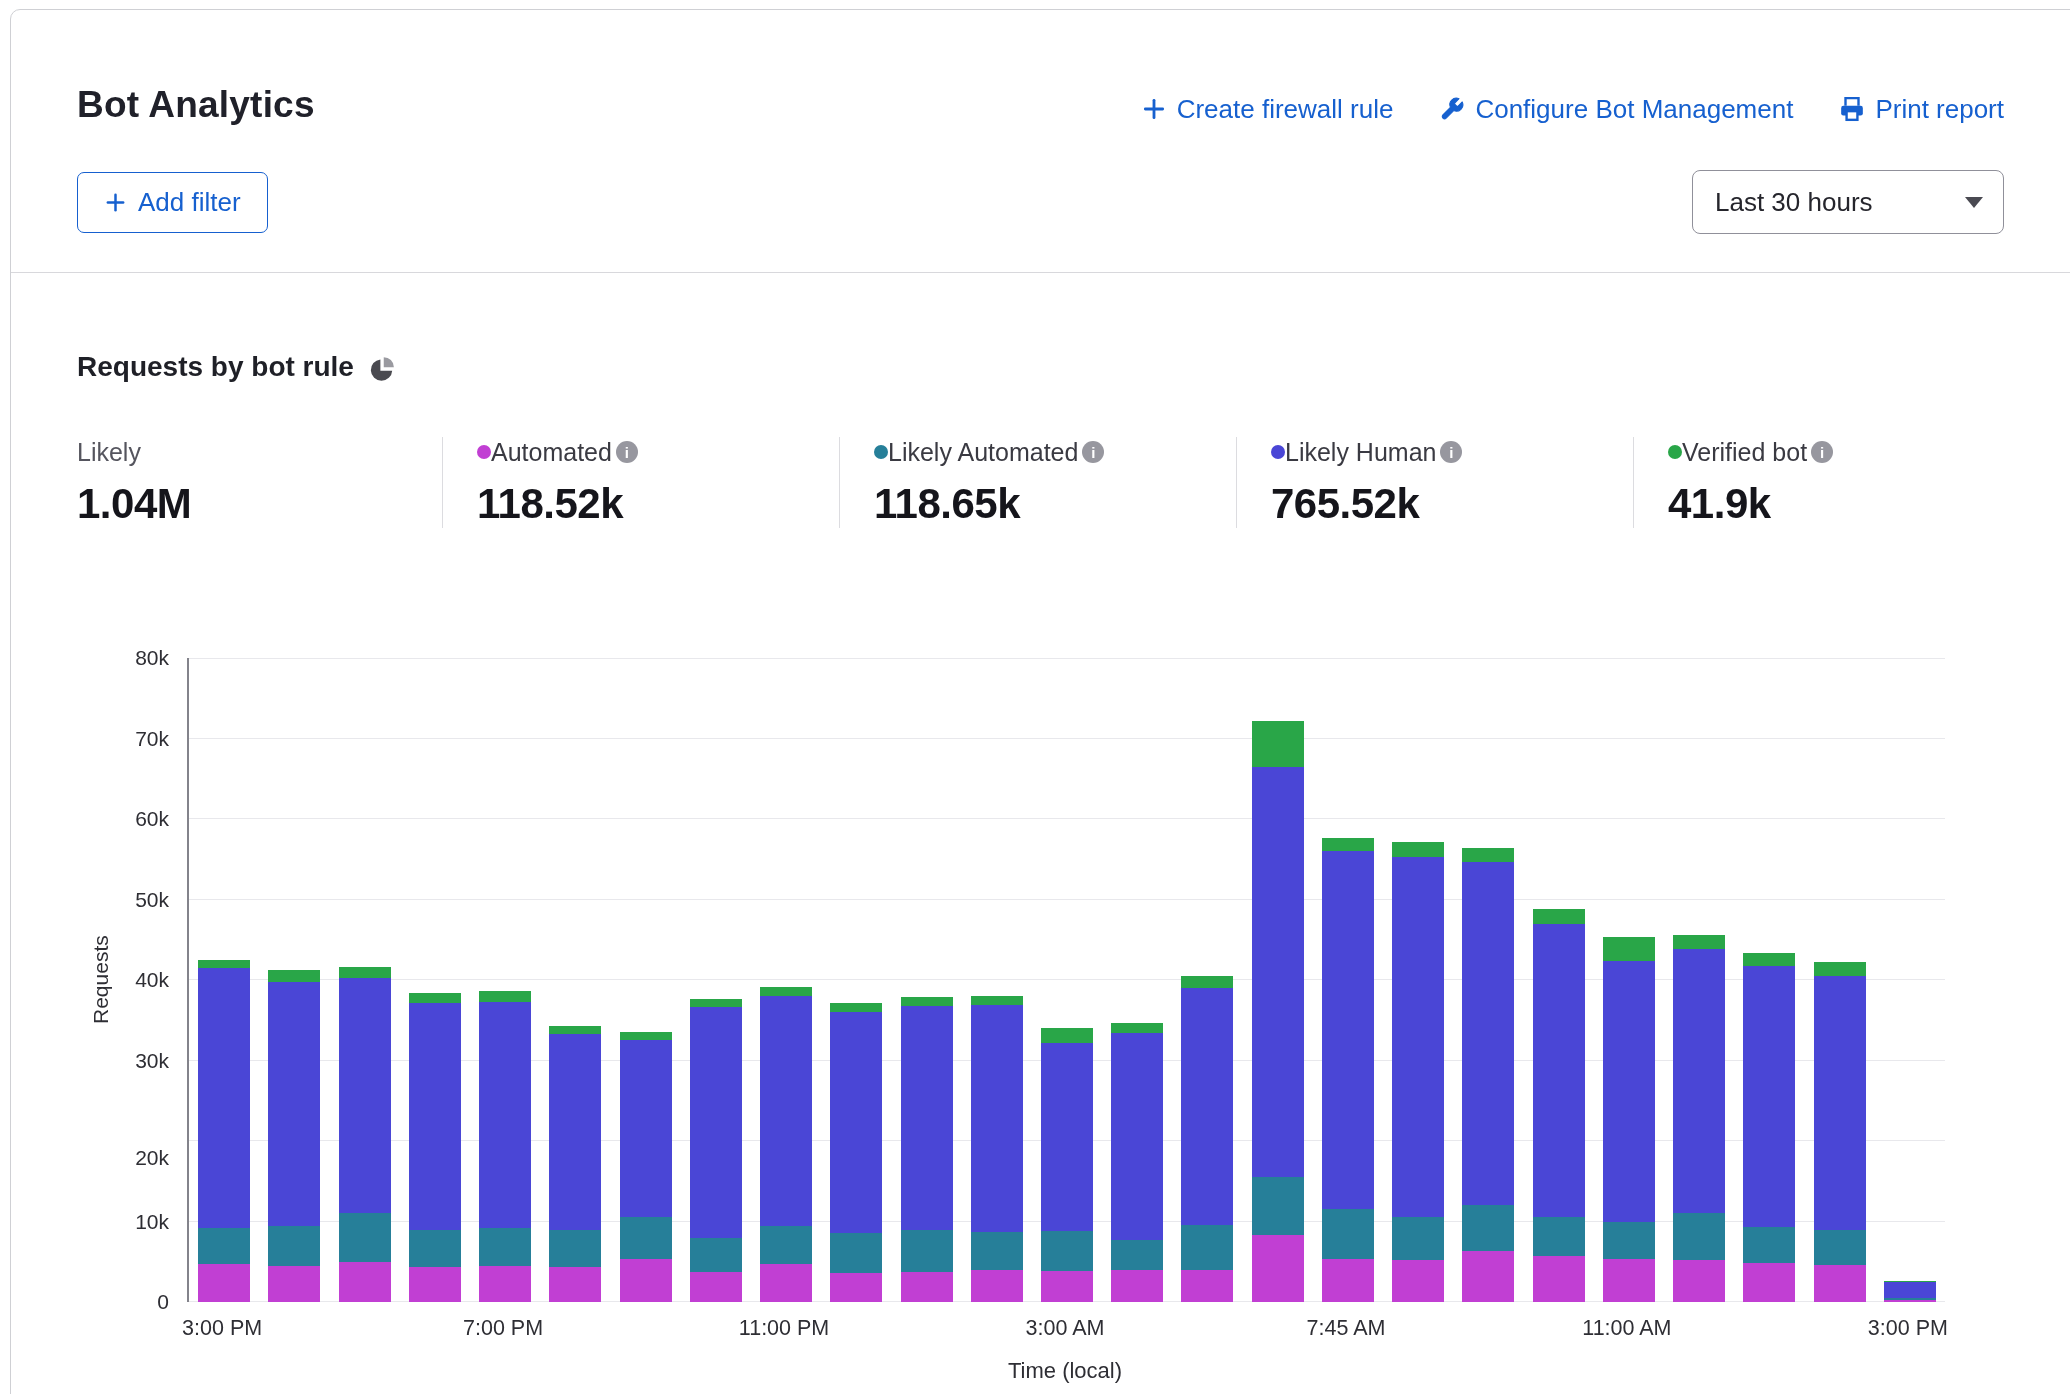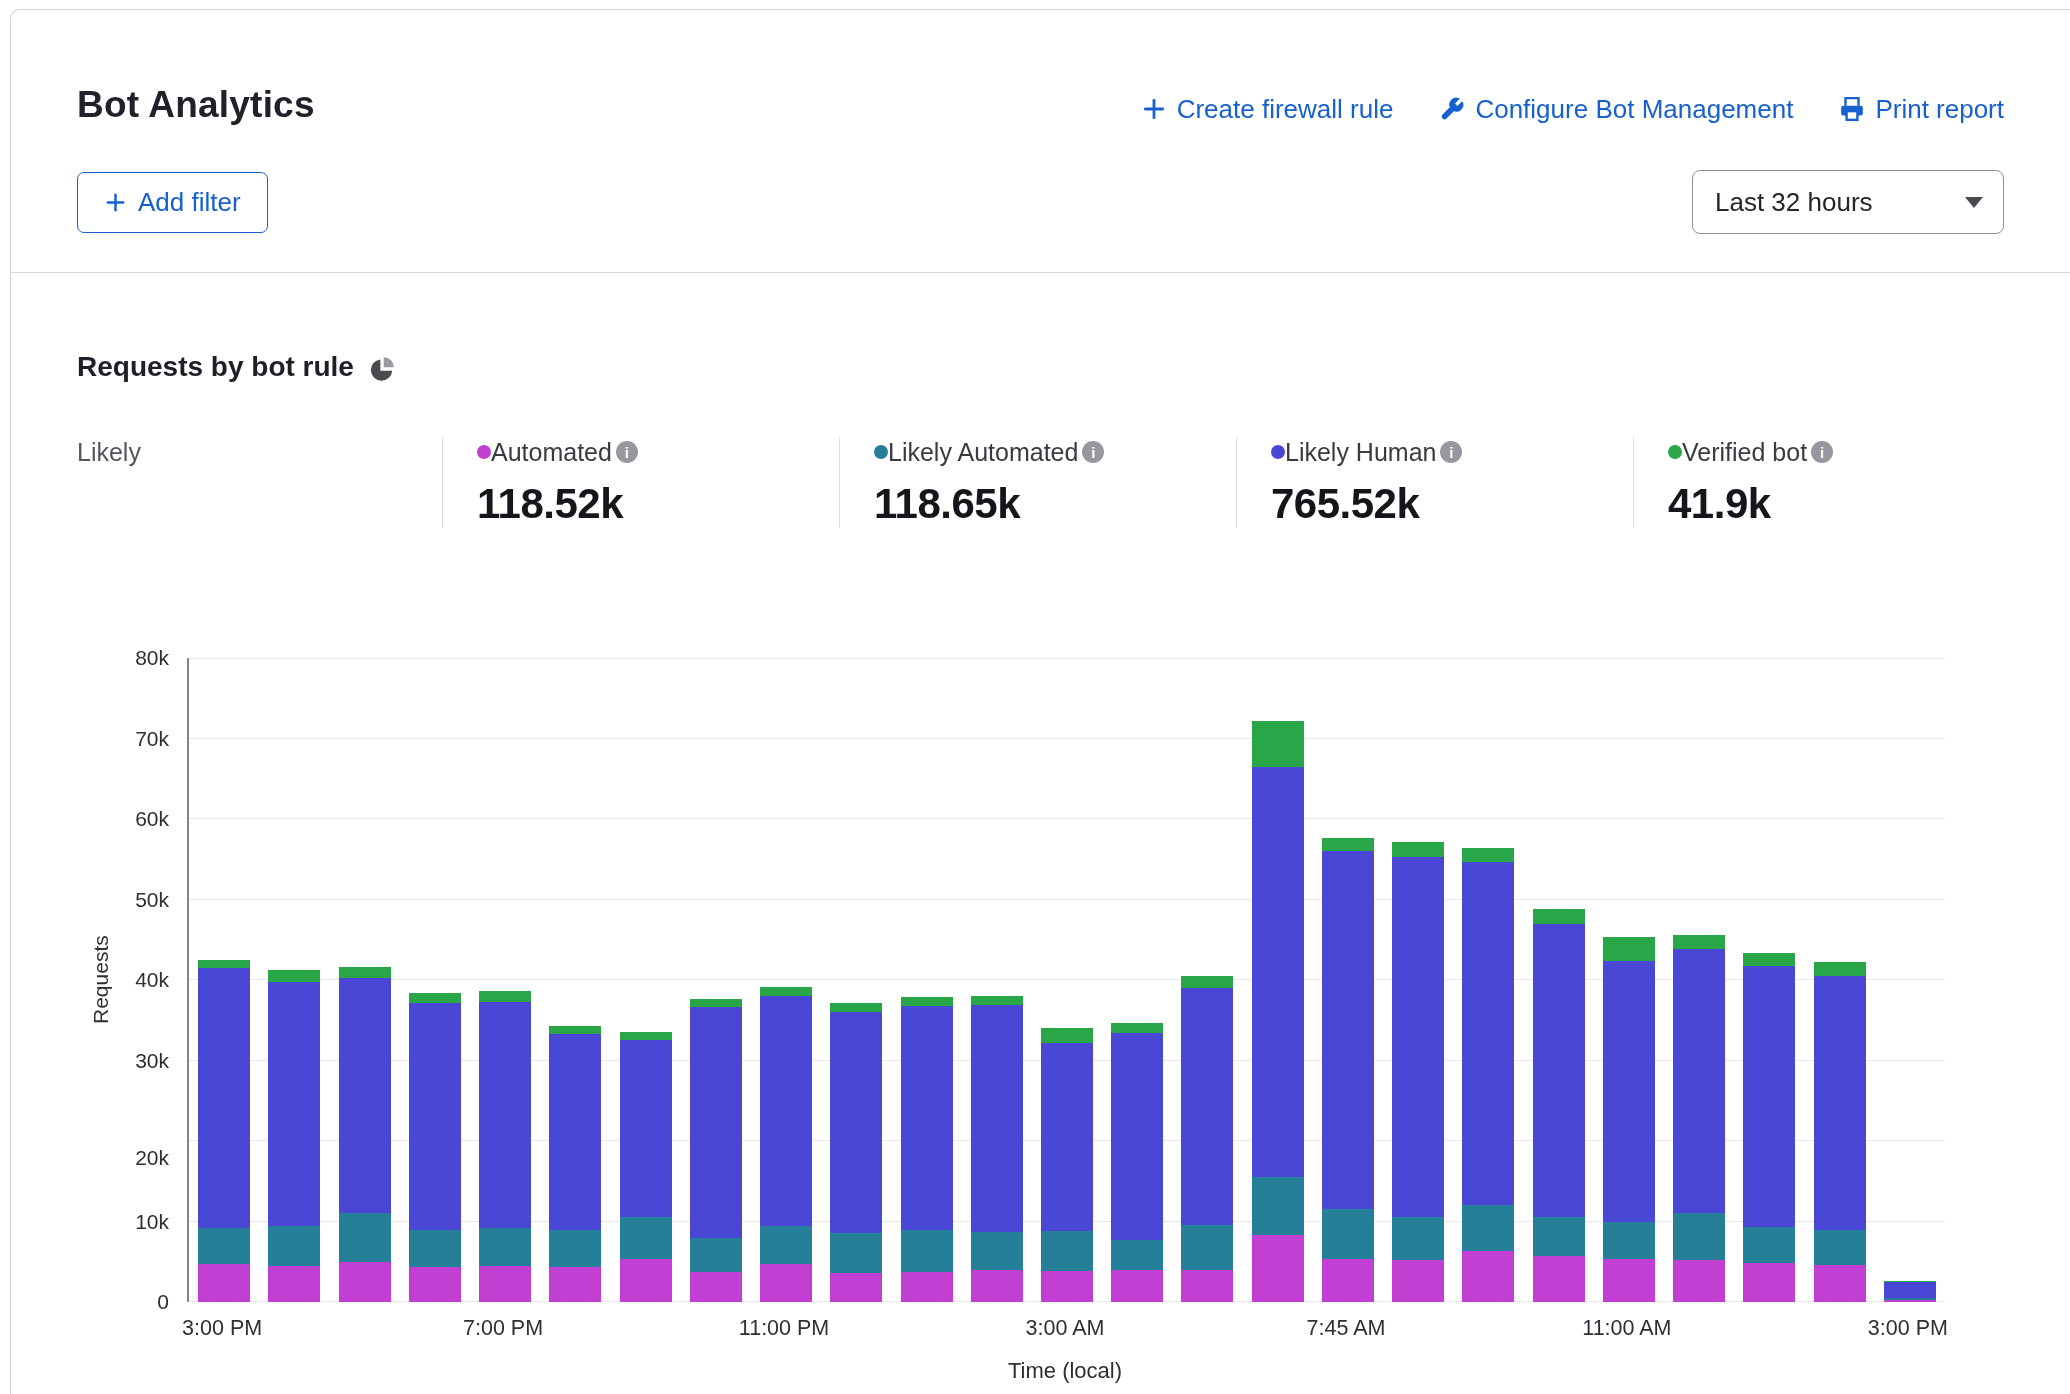--- a/index.html
+++ b/index.html
@@ -103,21 +103,21 @@
         <button class="add-filter">
           <span class="icon">
             <svg viewBox="0 0 24 24" fill="none" stroke="currentColor" stroke-width="2.6" stroke-linecap="round">
                 <line x1="12" y1="4" x2="12" y2="20"></line>
                 <line x1="4" y1="12" x2="20" y2="12"></line>
               </svg>
           </span>
           <span>Add filter</span>
         </button>
         <div class="dropdown">
-          <span>Last 32 hours</span>
+          <span>Last 30 hours</span>
           <span class="caret"></span>
         </div>
       </div>
     </div>
   </div>
 
   <div class="card-body">
 
     <div class="section-title-row">
       <h2 class="section-title">Requests by bot rule</h2>
@@ -125,20 +125,21 @@
         <svg viewBox="0 0 24 24">
             <path d="M11 3 A9.5 9.5 0 1 0 21.5 13 L11 13 Z" fill="#4a4a50"></path>
             <path d="M14 1 A9 9 0 0 1 23 10 L14 10 Z" fill="#9a9aa0"></path>
           </svg>
       </span>
     </div>
 
     <div class="stats">
       <div class="stat stat-total">
         <div class="stat-label">Likely</div>
+        <div class="stat-value">1.04M</div>
       </div>
       <div class="stat stat-item">
         <div class="stat-label-row">
           <span class="dot" style="background: rgb(193, 63, 211);"></span>
           <span class="stat-label">Automated</span>
           <span class="info-badge"></span>
         </div>
         <div class="stat-value">118.52k</div>
       </div>
       <div class="stat stat-item">

